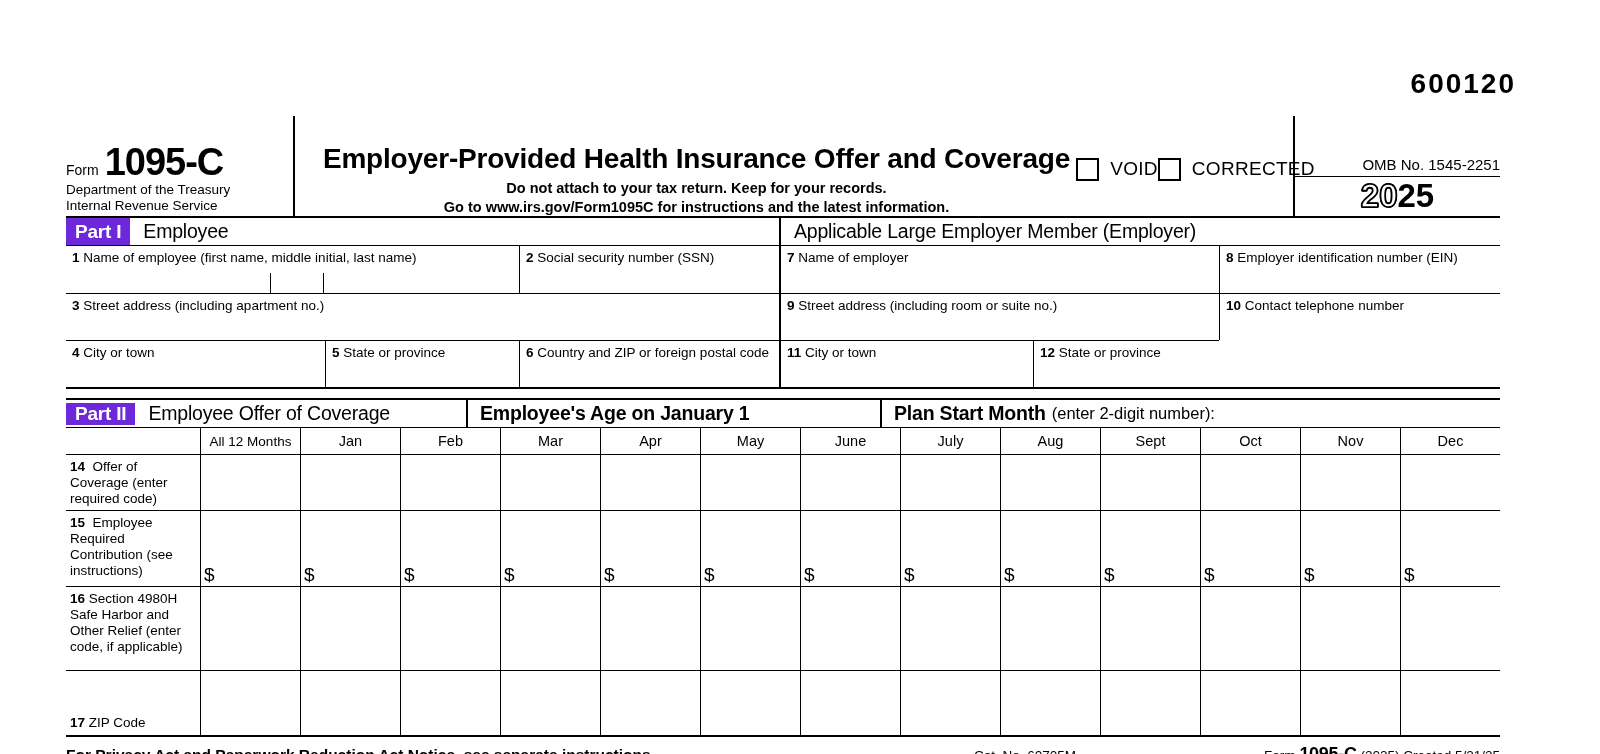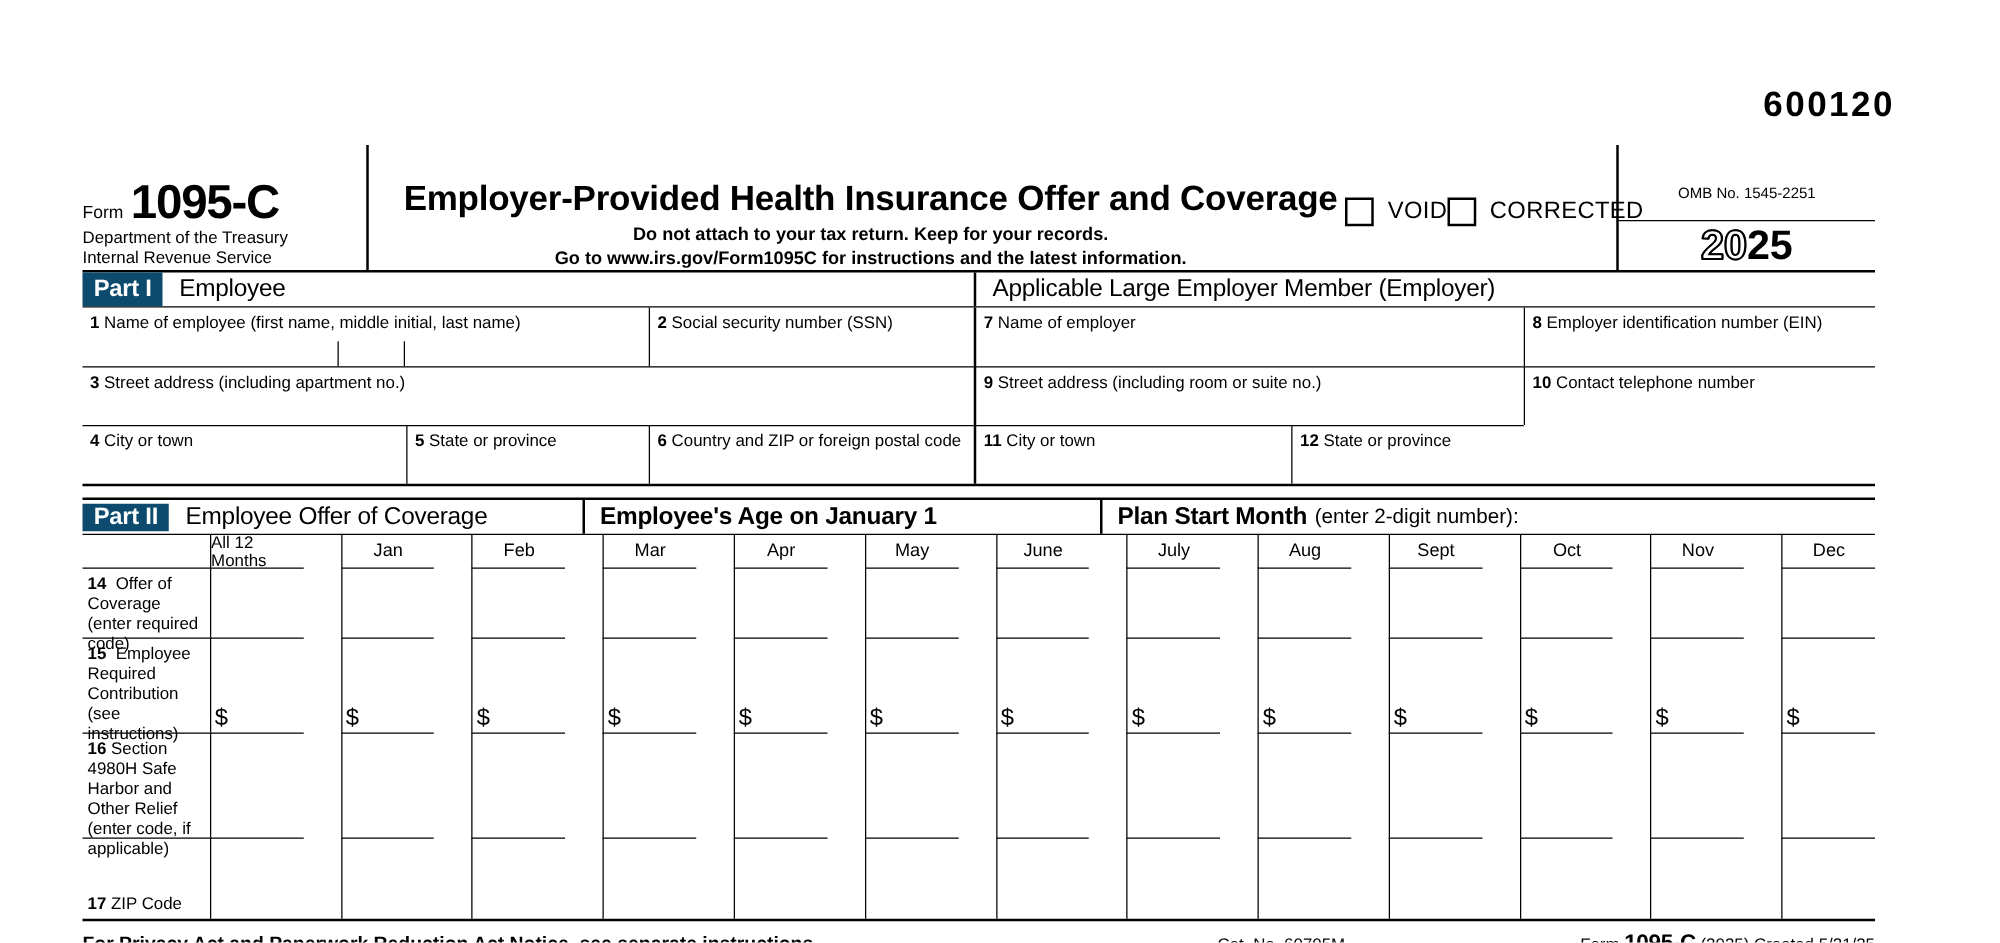--- a/index.html
+++ b/index.html
@@ -127,24 +127,24 @@
   .hdr-year {
     width: 205px;
     border-left: 2.5px solid #000;
     display: flex;
     flex-direction: column;
     justify-content: flex-end;
     align-items: center;
     padding-bottom: 1px;
   }
   .omb {
-    font-size: 12px;
-    text-align: center;
+    font-size: 15px;
+    text-align: right;
     width: 100%;
-    padding-bottom: 15px;
+    padding-bottom: 3px;
     border-bottom: 1.4px solid #000;
   }
   .year {
     font-size: 33px;
     font-weight: bold;
     letter-spacing: 0px;
     line-height: 1.12;
     padding-top: 1px;
   }
   .year .outline {
@@ -157,21 +157,21 @@
   
   .part-bar {
     display: flex;
     align-items: stretch;
     border-top: 2.5px solid #000;
     border-bottom: 1.6px solid #000;
     height: 27px;
     background: #fff;
   }
   .part-tag {
-    background: #0c4a6e;
+    background: #6d28d9;
     color: #fff;
     font-size: 19px;
     font-weight: bold;
     padding: 0 9px;
     display: flex;
     align-items: center;
     letter-spacing: -0.2px;
   }
   .part-title {
     font-size: 19.5px;
@@ -281,21 +281,21 @@
   .rowlabel {
     width: 134px;
     box-sizing: border-box;
     padding: 4px 4px 0 4px;
     font-size: 13.5px;
     line-height: 1.19;
     border-left: none;
   }
   .rowlabel b { font-weight: bold; }
   .col-all { width: 100px; }
-  .col-m   { width: 100px; margin-left: 30px; }
+  .col-m   { width: 100px; }
 
   .hdr-row .gcell {
     height: 27px;
     display: flex;
     align-items: center;
     justify-content: center;
     font-size: 14.5px;
     border-bottom: 1.6px solid #000;
   }
   .hdr-row .rowlabel { border-bottom: 1.6px solid #000; }

